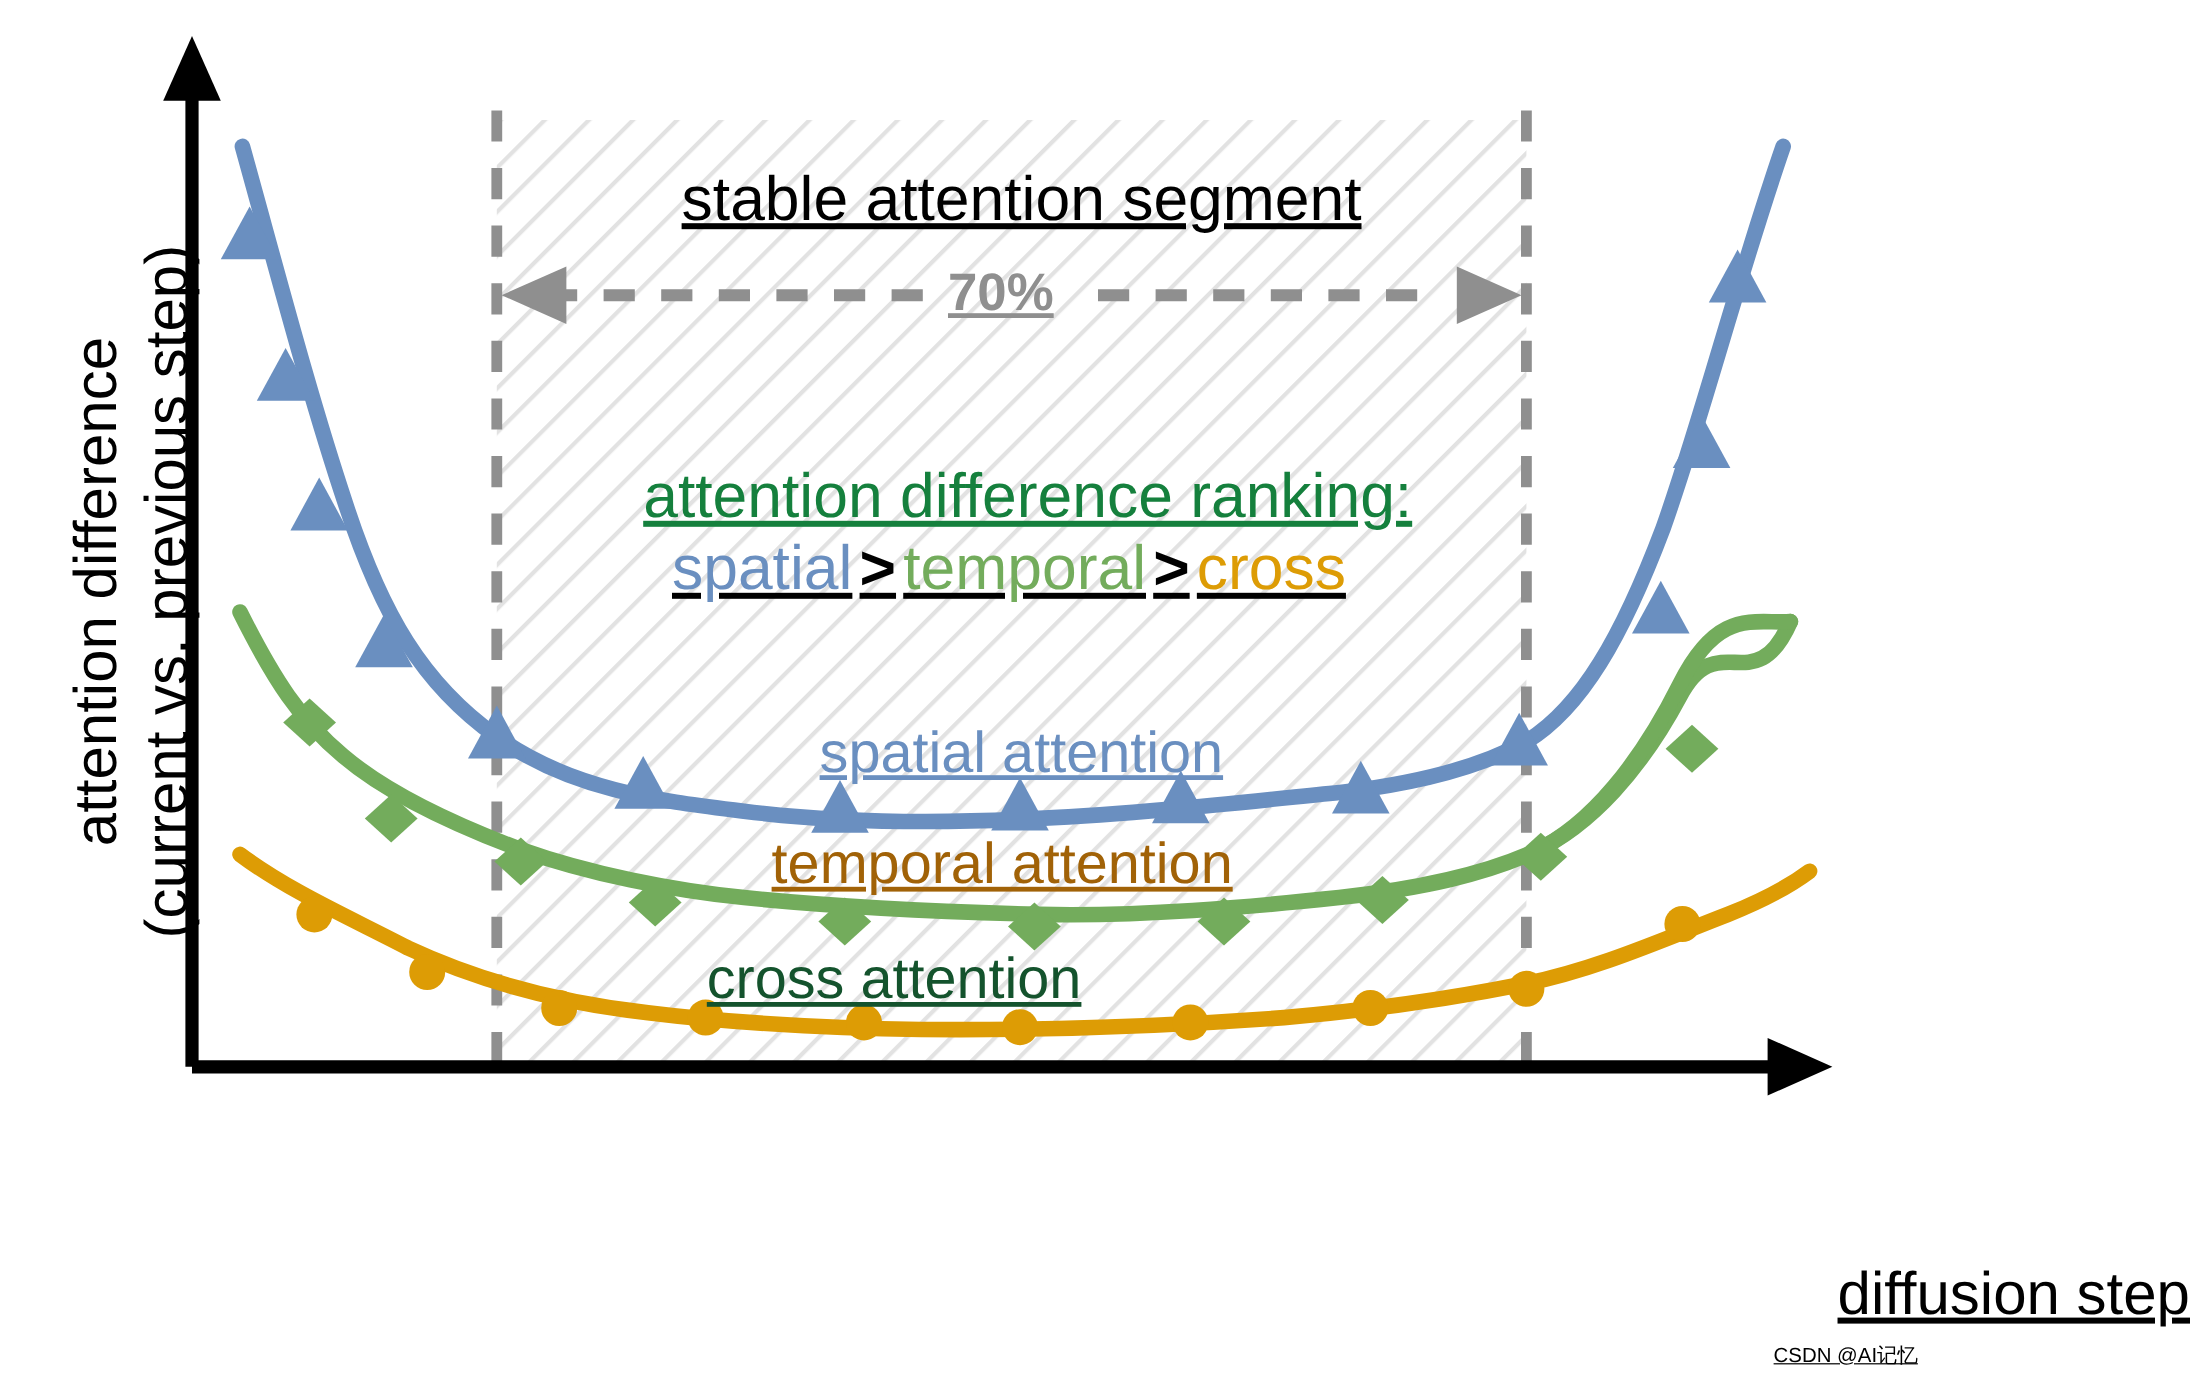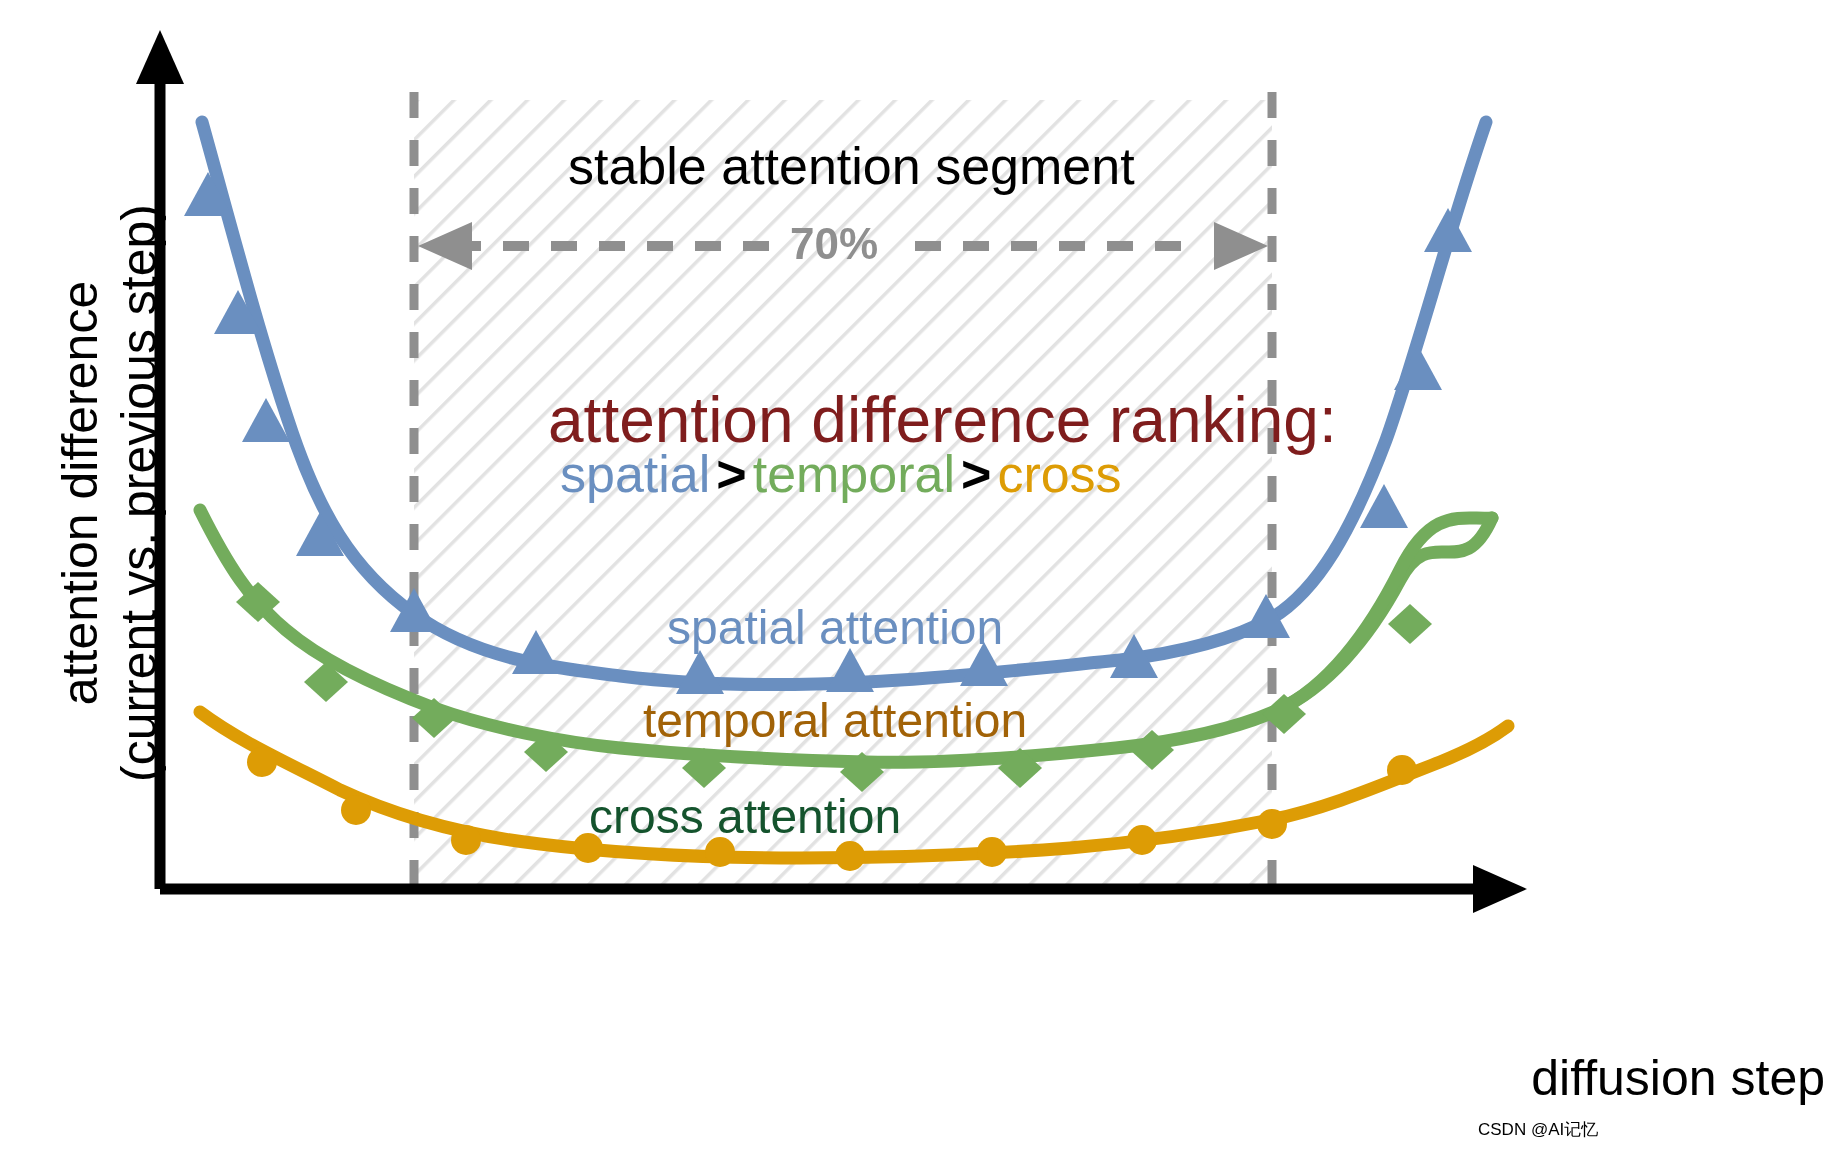--- a/index.html
+++ b/index.html
@@ -21,20 +21,21 @@
     position: absolute;
     left: 0;
     top: 0;
     width: 1825px;
     height: 1155px;
   }
   .overlay-text {
     position: absolute;
     white-space: nowrap;
     line-height: 1.0;
+    text-decoration: underline;
   }
   
   #x-axis-label {
     left: 0;
     top: 1053px;
     width: 1825px;
     text-align: right;
     font-size: 50px;
     color: #000000;
     letter-spacing: 0px;
@@ -69,40 +70,39 @@
   #percent-label {
     left: 790px;
     top: 222px;
     font-size: 44px;
     font-weight: bold;
     color: #8f8f8f;
   }
   #ranking-title {
     left: 536px;
     top: 388px;
-    font-size: 64px;
-    color: #7f1d1d;
-    margin-left: 12px;
+    font-size: 52px;
+    color: #15803d;
   }
   #ranking-line {
     left: 560px;
     top: 448px;
     font-size: 52px;
     color: #000000;
   }
   #ranking-line .gt {
     color: #000000;
     font-weight: bold;
     padding: 0 6px;
   }
   .series-label {
     font-size: 48px;
   }
   #label-spatial {
-    left: 667px;
+    left: 683px;
     top: 604px;
     color: #6a8fc0;
     text-align: center;
   }
   #label-temporal {
     left: 643px;
     top: 697px;
     color: #a16207;
   }
   #label-cross {

